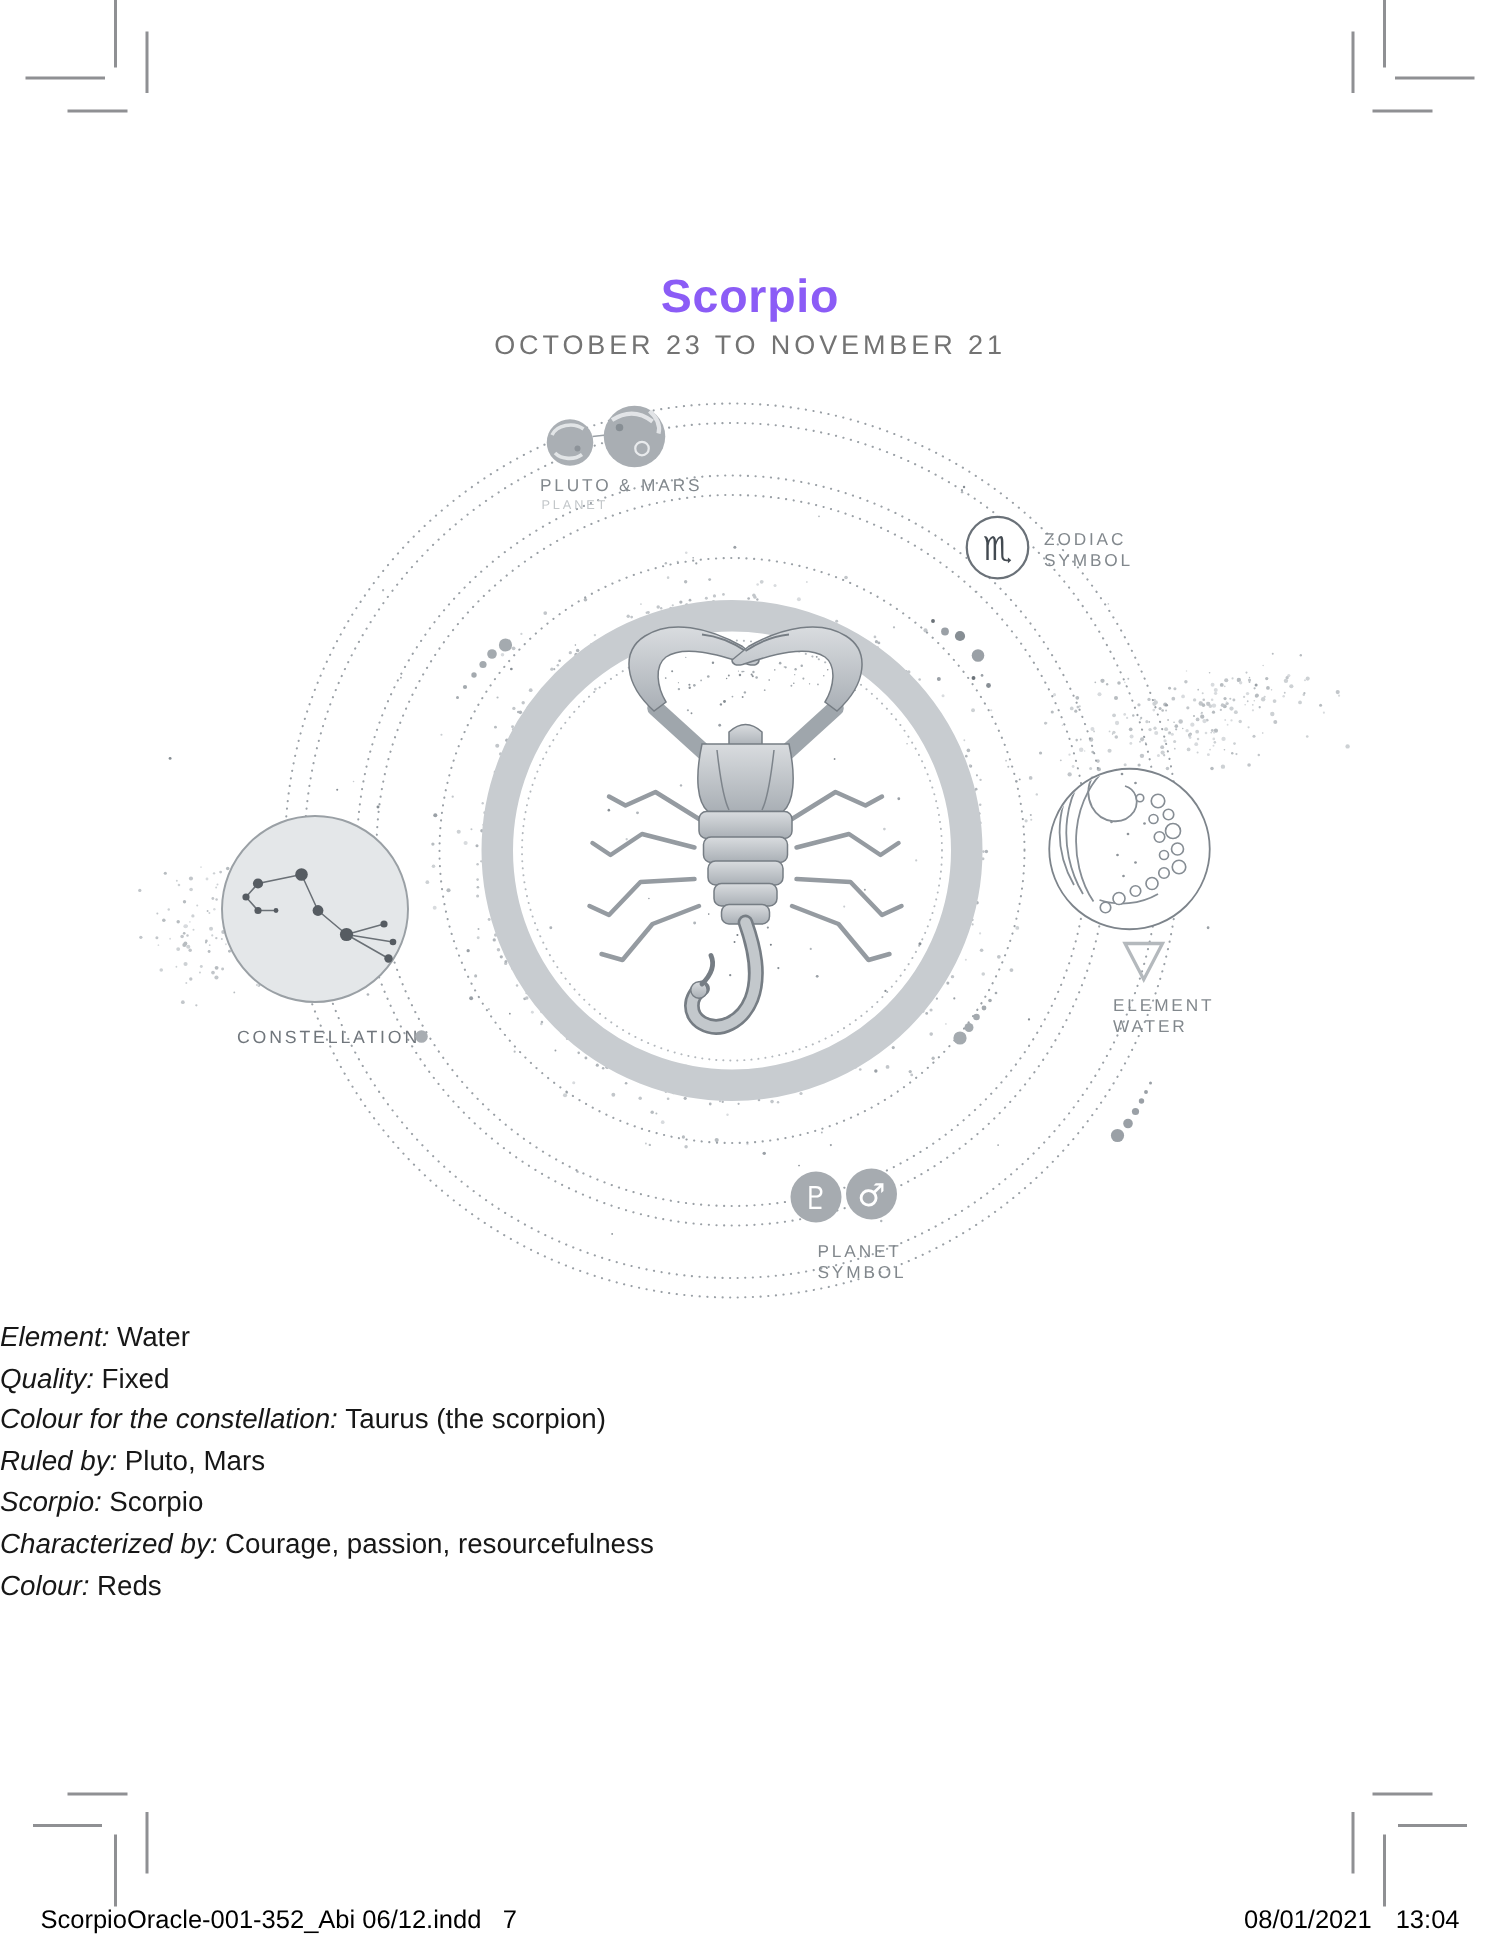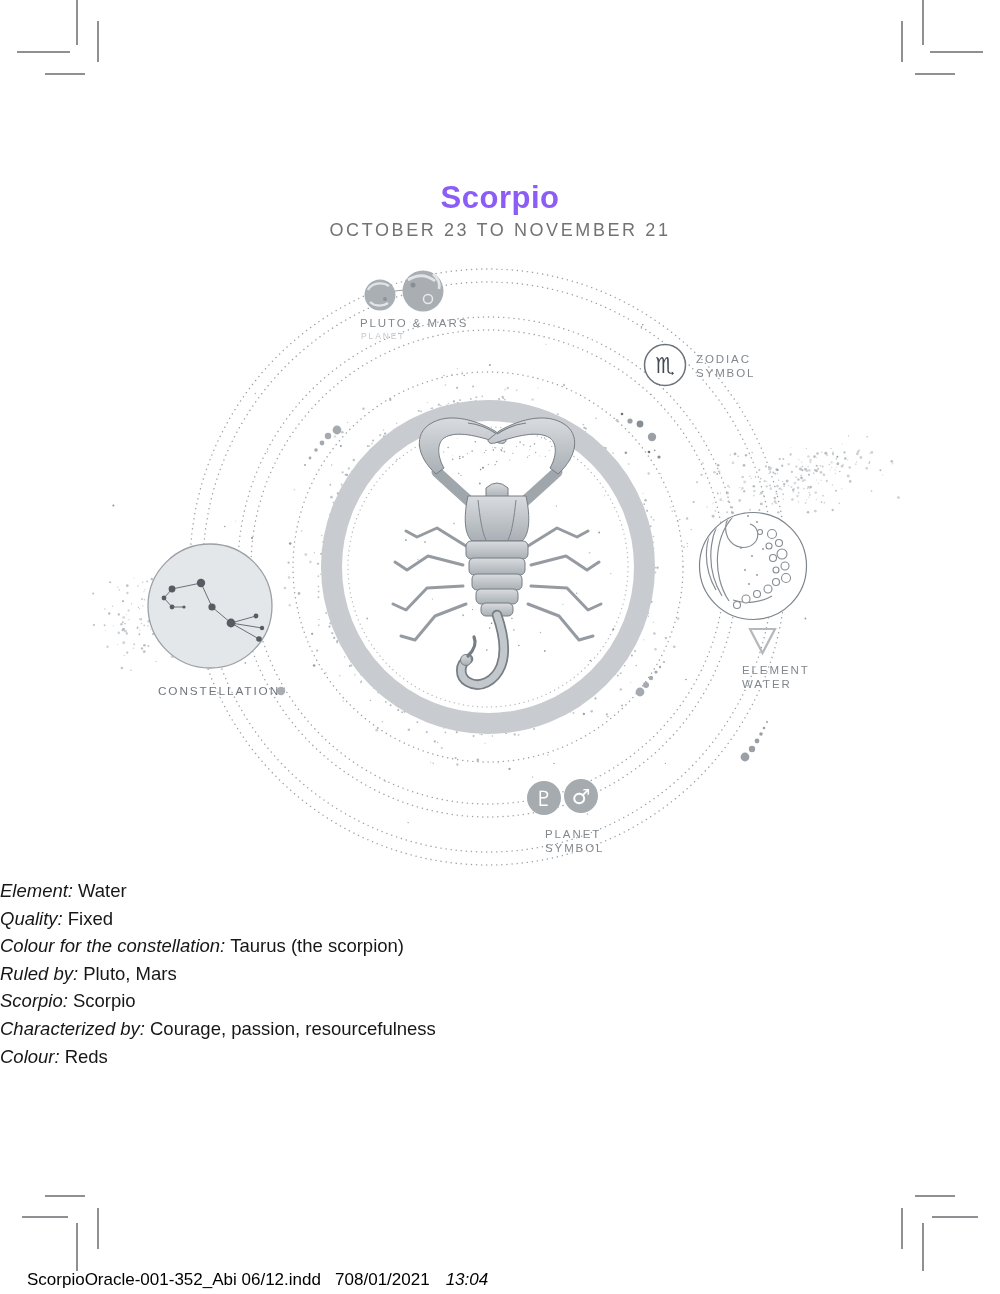--- a/index.html
+++ b/index.html
@@ -17,24 +17,24 @@
   .diag-label{font-size:11.5px;letter-spacing:1.9px;fill:#82888d;}
   .diag-label-dark{font-size:11.8px;letter-spacing:1.9px;fill:#70767c;}
   .diag-sublabel{font-size:8.5px;letter-spacing:1.9px;fill:#c3c7ca;}
   .glyph{font-family:"DejaVu Sans",sans-serif;}
   
   .details{position:absolute;top:877px;left:0;width:100%;text-align:left;
            font-size:18.5px;line-height:27.6px;color:#171717;}
   .details em{font-style:italic;margin-right:5px;}
   
   .foot{position:absolute;top:1270px;left:27px;right:27px;font-size:17px;color:#000;
-        display:flex;}
+        display:flex;justify-content:space-between;}
   .foot .lf{white-space:pre;}
   .foot .rt span{white-space:pre;}
-  .foot .rt .time{margin-left:16px;font-style:italic;}
+  .foot .rt .time{margin-left:16px;}
 </style>
 </head>
 <body>
 
 <div class="page">
 
   <div>
     <div class="cm" style="left:76px;top:0;width:2px;height:45px;"></div>
     <div class="cm" style="left:17px;top:51px;width:53px;height:2px;"></div>
     <div class="cm" style="left:97px;top:21px;width:2px;height:41px;"></div>

